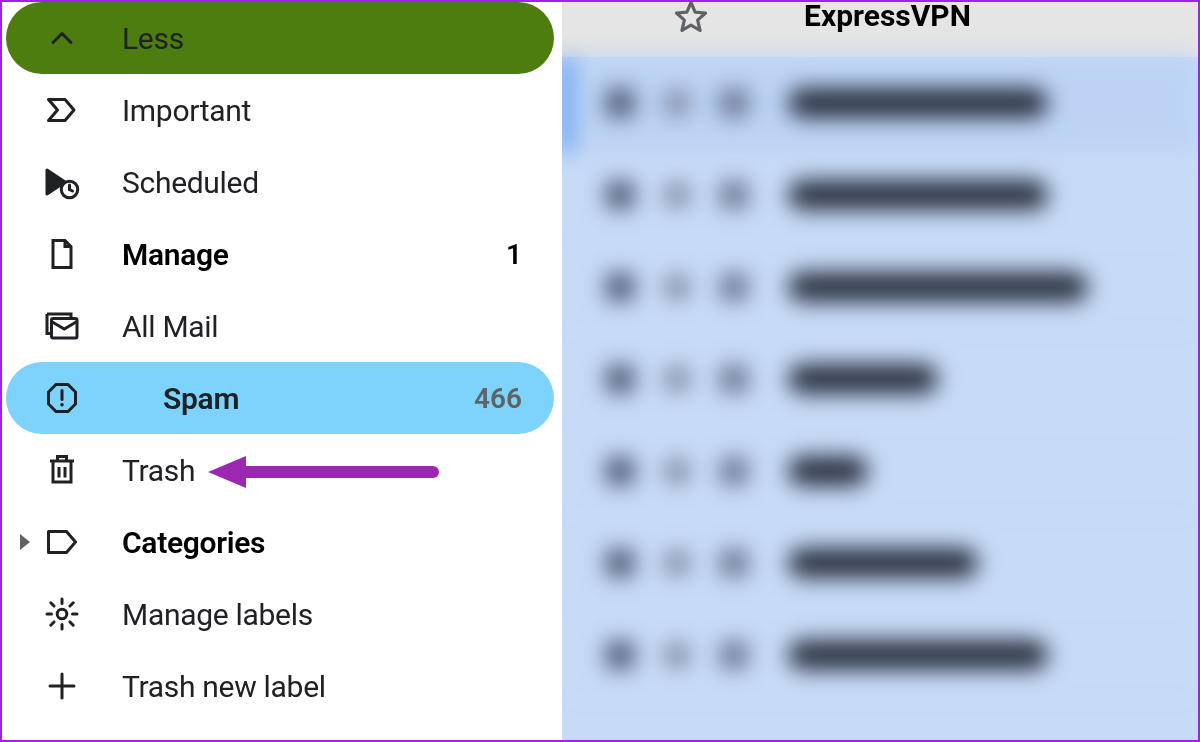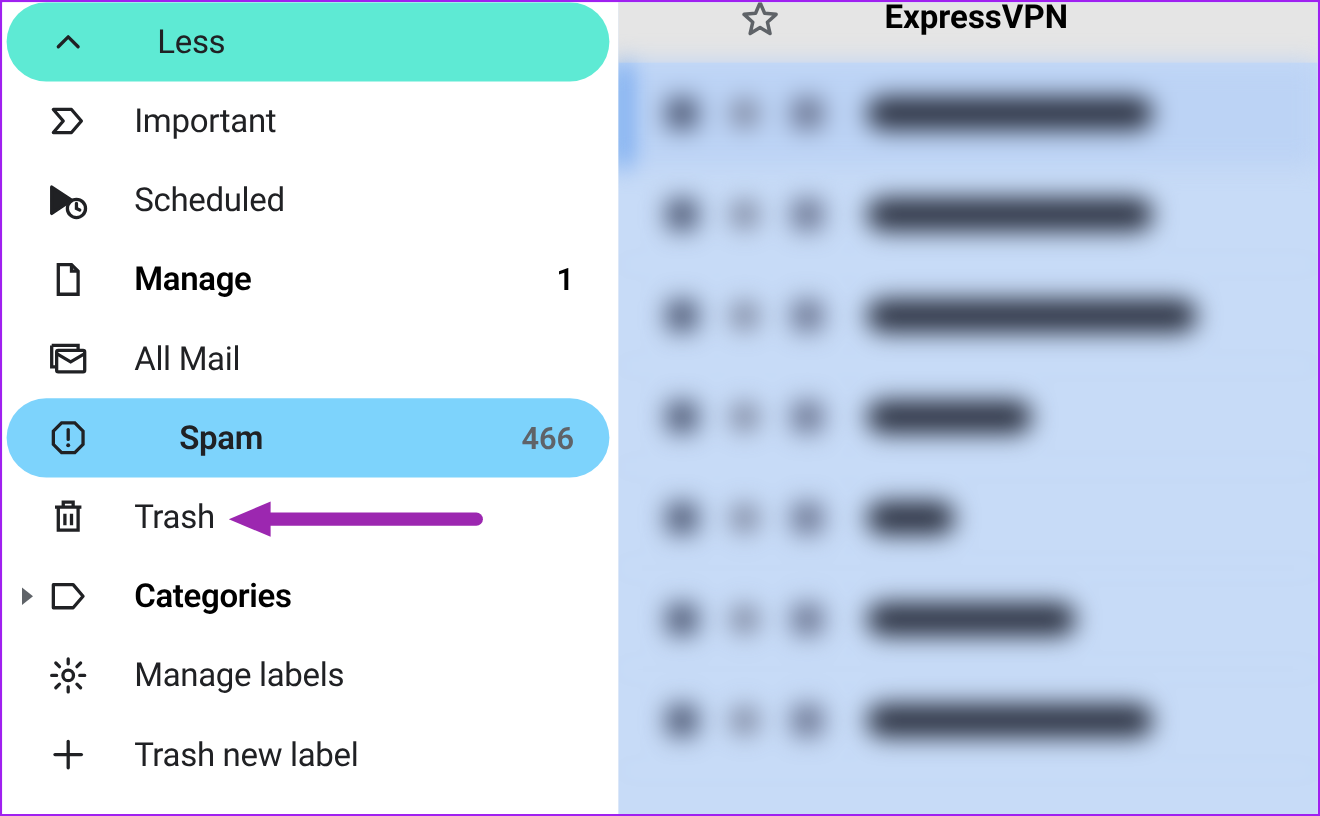--- a/index.html
+++ b/index.html
@@ -47,21 +47,21 @@
       flex: 1;
       white-space: nowrap;
       letter-spacing: -0.3px;
     }
     .nav-item .count {
       font-size: 28px;
       color: #5f6368;
       padding-right: 12px;
     }
     .nav-item.bold .label, .nav-item.bold .count { font-weight: 600; color: #000; }
-    .nav-item.hover { background: #5eead4; gap: 21px; }
+    .nav-item.hover { background: #4d7c0f; }
     .nav-item.selected { background: #7dd3fc; gap: 41px; }
     .nav-item.selected .label, .nav-item.selected .count { font-weight: 600; }
     .icon-svg { width: 36px; height: 36px; stroke: #202124; stroke-width: 2; fill: none; }
     .nav-item.categories .triangle {
       position: absolute;
       left: 14px;
       width: 0; height: 0;
       border-top: 8px solid transparent;
       border-bottom: 8px solid transparent;
       border-left: 10px solid #5f6368;

